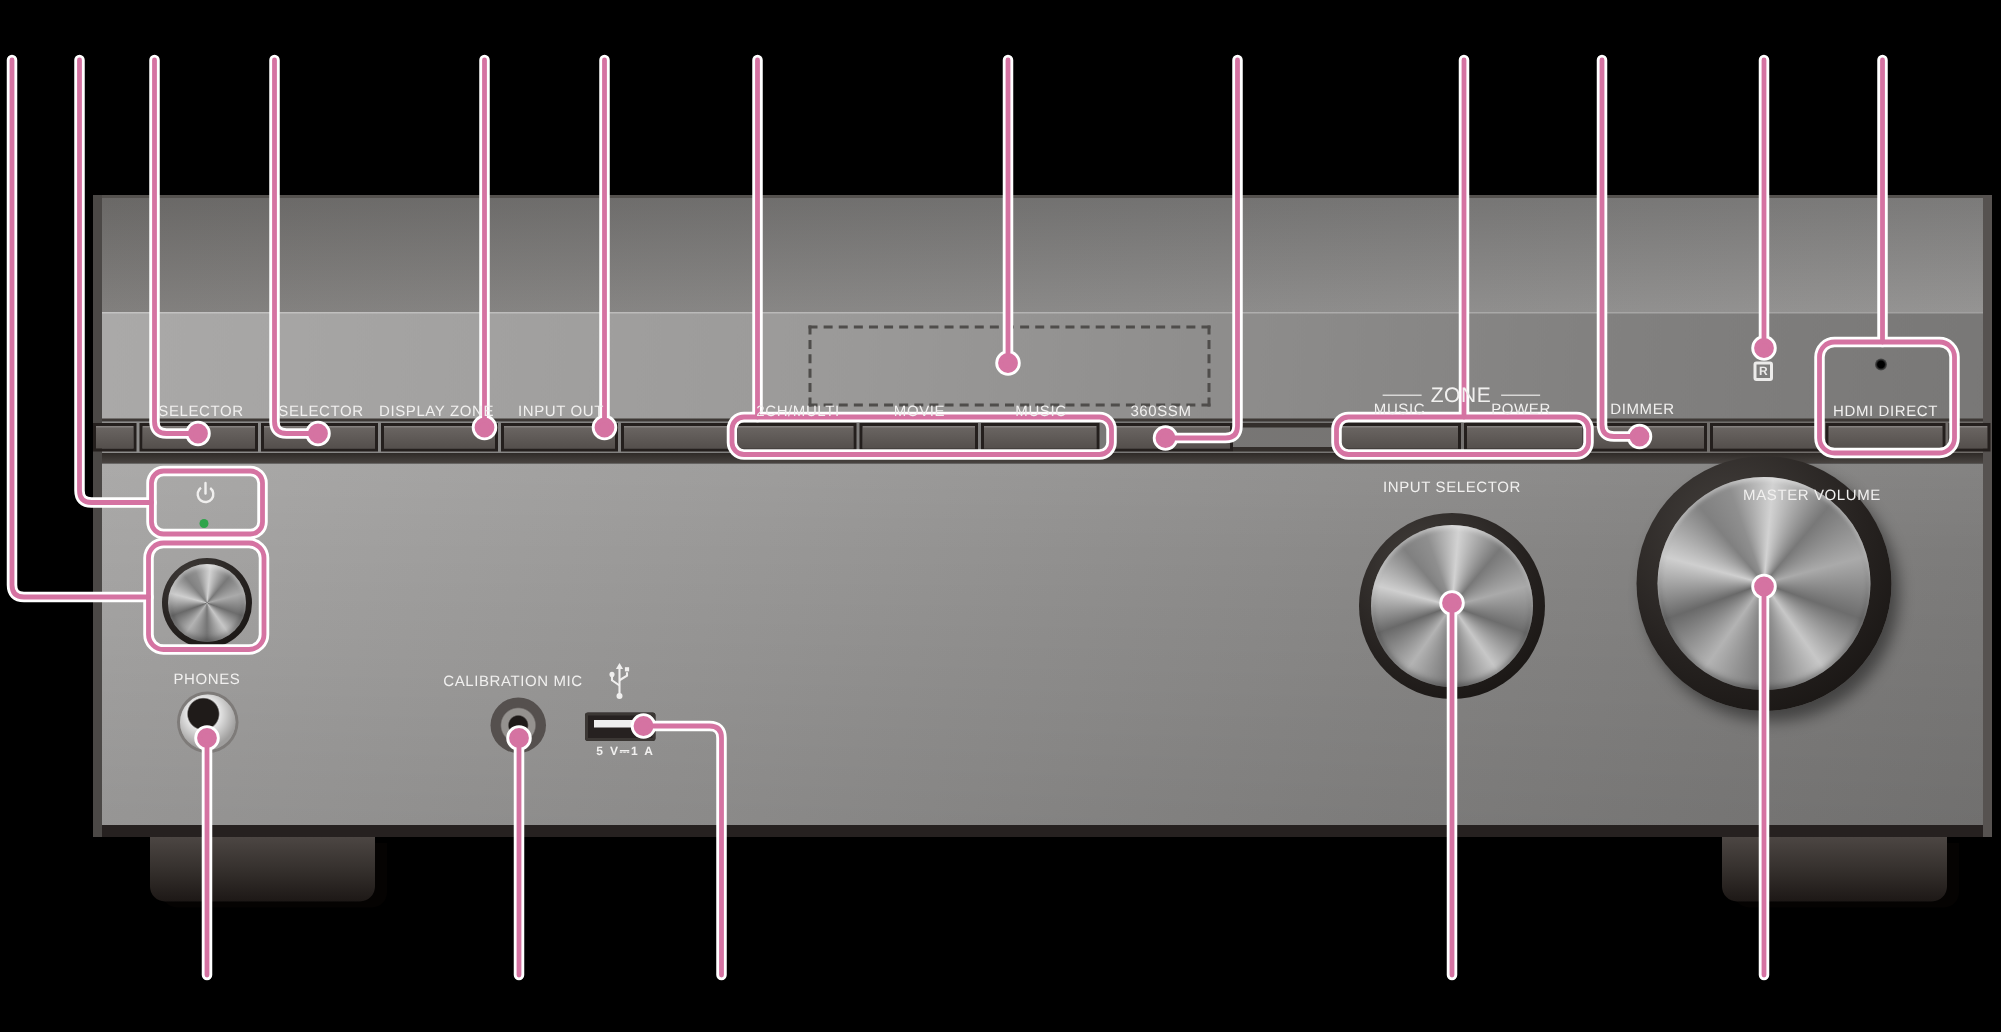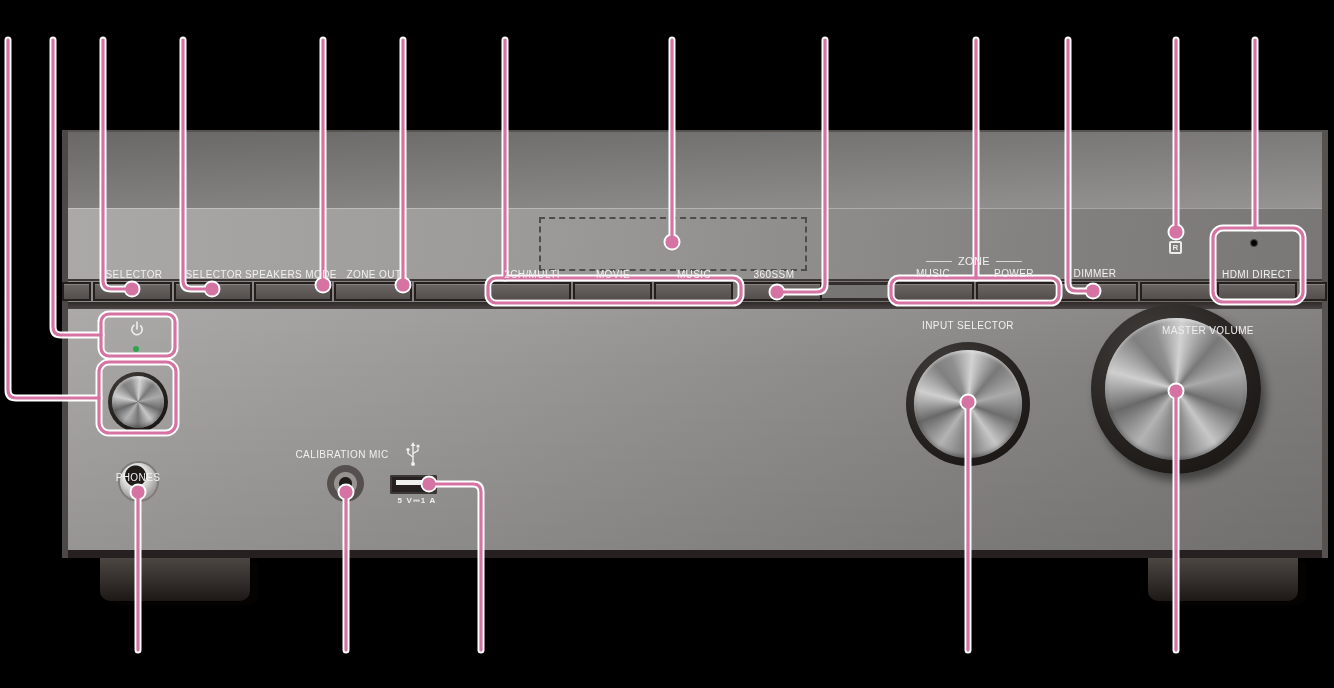--- a/index.html
+++ b/index.html
@@ -37,21 +37,21 @@
   
   #display-window{left:539px;top:217px;width:264px;height:50px;
     border:2px dashed #4f4d4b;}
   
   .lbl{position:absolute;transform:translateX(-50%);font-size:10px;color:#f1f0ef;
     letter-spacing:.4px;white-space:nowrap;z-index:6;}
   .lbl.small{font-size:8px;letter-spacing:1.2px;font-weight:bold;}
   #zone-wrap{position:absolute;left:974px;top:255px;transform:translateX(-50%);
     display:flex;align-items:center;gap:6px;z-index:6;}
   .zone-dash{width:26px;height:1px;background:#d8d7d6;}
-  .zone-txt{font-size:11px;color:#f1f0ef;letter-spacing:.4px;}
+  .zone-txt{font-size:14px;color:#f1f0ef;letter-spacing:.4px;}
   
   .knob-ring{position:absolute;border-radius:50%;
     background:radial-gradient(circle at 36% 28%, #44403d 0%, #262220 55%, #120f0d 100%);}
   .knob-face{position:absolute;border-radius:50%;
     background:conic-gradient(from -20deg,#8f8f8f,#d2d2d2 25deg,#787878 60deg,#aaaaaa 95deg,
       #6d6d6d 130deg,#c7c7c7 165deg,#757575 200deg,#b3b3b3 235deg,#696969 270deg,
       #cfcfcf 305deg,#808080 340deg,#8f8f8f 360deg);
     box-shadow:inset 0 2px 3px rgba(255,255,255,.45), inset 0 -2px 4px rgba(0,0,0,.35);}
   #master-ring{box-shadow:5px 7px 10px rgba(0,0,0,.45);}
   .jack{position:absolute;border-radius:50%;}
@@ -147,36 +147,36 @@
     <div class="knob-face" style="inset:14px"></div>
   </div>
 
   <div id="ir-sensor">
     <span>R</span>
   </div>
   <div id="puredirect-led"></div>
 
   <span class="lbl" style="left:134px;top:269px">SELECTOR</span>
   <span class="lbl" style="left:214px;top:269px">SELECTOR</span>
-  <span class="lbl" style="left:291px;top:269px">SPEAKERS MODE</span>
-  <span class="lbl" style="left:374px;top:269px">ZONE OUT</span>
+  <span class="lbl" style="left:291px;top:269px">DISPLAY ZONE</span>
+  <span class="lbl" style="left:374px;top:269px">INPUT OUT</span>
   <span class="lbl" style="left:532px;top:269px">2CH/MULTI</span>
   <span class="lbl" style="left:613px;top:269px">MOVIE</span>
   <span class="lbl" style="left:694px;top:269px">MUSIC</span>
   <span class="lbl" style="left:774px;top:269px">360SSM</span>
   <div id="zone-wrap">
     <span class="zone-dash"></span>
     <span class="zone-txt">ZONE</span>
     <span class="zone-dash"></span>
   </div>
   <span class="lbl" style="left:933px;top:268px">MUSIC</span>
   <span class="lbl" style="left:1014px;top:268px">POWER</span>
   <span class="lbl" style="left:1095px;top:268px">DIMMER</span>
   <span class="lbl" style="left:1257px;top:269px">HDMI DIRECT</span>
-  <span class="lbl" style="left:138px;top:472px">PHONES</span>
+  <span class="lbl" style="left:138px;top:448px">PHONES</span>
   <span class="lbl" style="left:342px;top:449px">CALIBRATION MIC</span>
   <span class="lbl small" style="left:417px;top:496px">5 V⎓1 A</span>
   <span class="lbl" style="left:968px;top:320px">INPUT SELECTOR</span>
   <span class="lbl" style="left:1208px;top:325px">MASTER VOLUME</span>
 
   <svg id="callouts" width="1334" height="688" viewBox="0 0 1334 688">
     <defs>
       <path id="c-lines" d="M8,40 V390 Q8,398 16,398 H99
         M53,40 V327 Q53,335 61,335 H101
         M103,40 V281 Q103,289 111,289 H127

